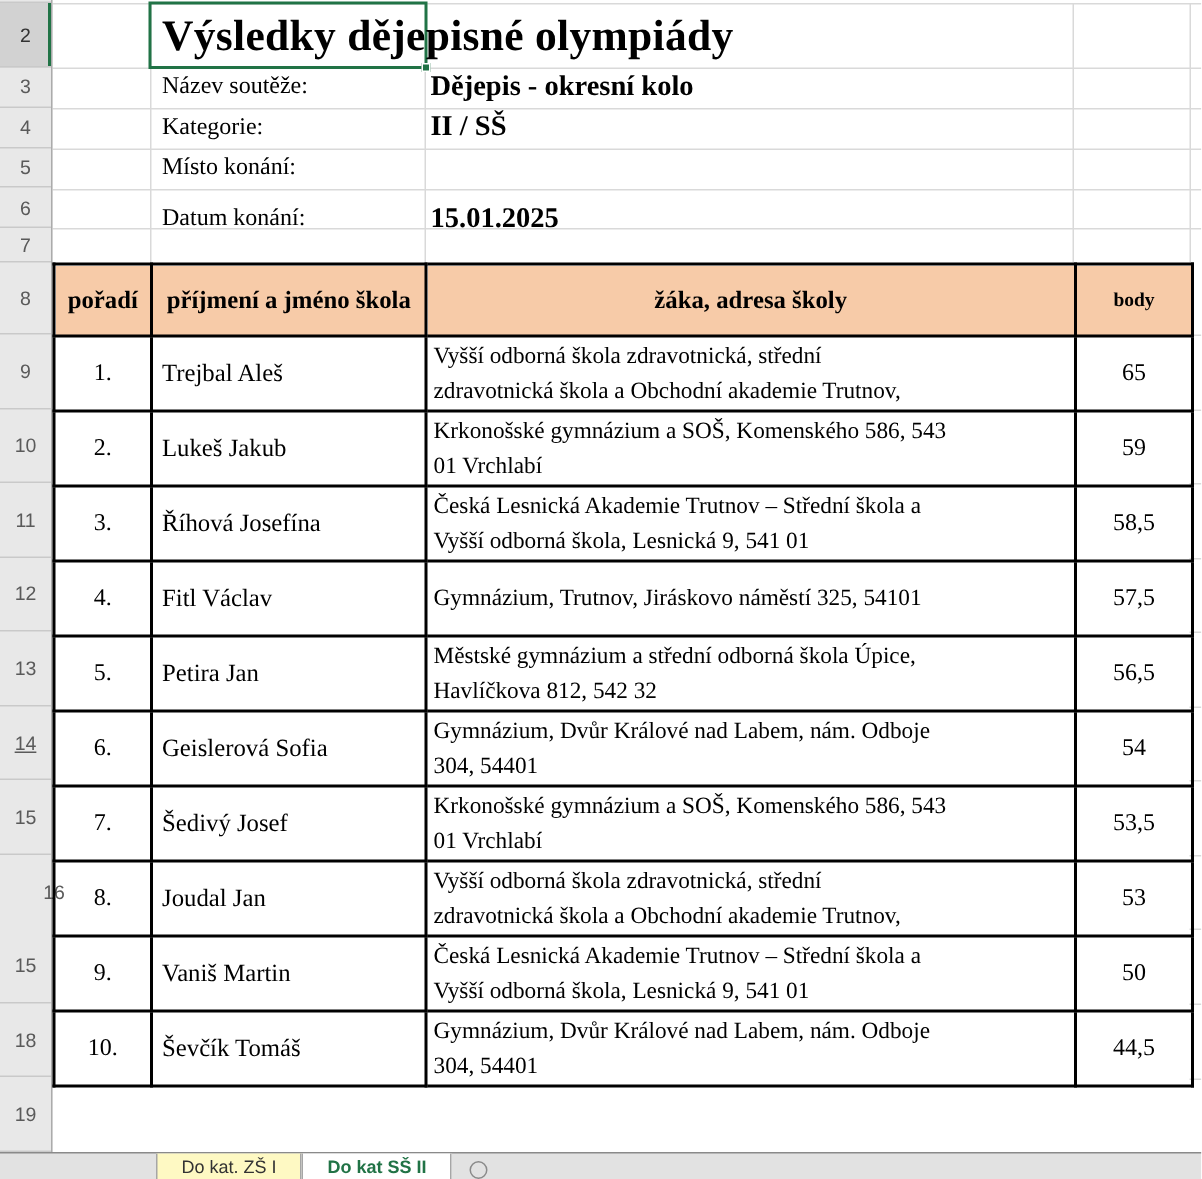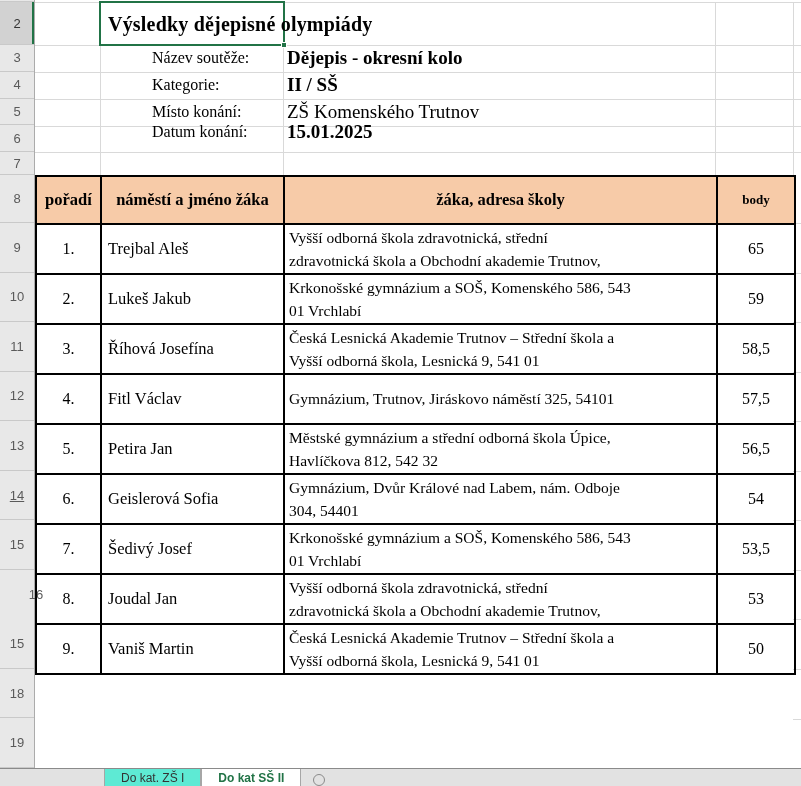--- a/index.html
+++ b/index.html
@@ -21,25 +21,25 @@
   }
   .gut-cell.selected{background:var(--gutsel);box-shadow:inset -2px 0 0 var(--green);color:#333;}
   .gut-stub{height:2px;border-bottom:1px solid #C9C9C9;}
   
   .gl{position:absolute;background:var(--grid);}
   
   #sel-b2{position:absolute;left:99px;top:1px;width:186px;height:45px;border:2px solid var(--green);}
   #sel-handle{position:absolute;right:-4px;bottom:-4px;width:6px;height:6px;background:var(--green);border:1px solid #fff;}
   #title-text{
     position:absolute;left:108px;top:5px;height:38px;display:flex;align-items:center;
-    font-size:20px;font-weight:bold;white-space:nowrap;letter-spacing:.2px;
+    font-size:29px;font-weight:bold;white-space:nowrap;letter-spacing:.2px;
   }
   
   .meta-row{position:absolute;left:35px;width:766px;display:flex;align-items:center;}
-  .meta-label{position:absolute;left:73px;font-size:16px;white-space:nowrap;margin-left:44px;}
+  .meta-label{position:absolute;left:73px;font-size:16px;white-space:nowrap;}
   .meta-value{position:absolute;left:252px;font-size:19px;white-space:nowrap;}
   .meta-value.bold{font-weight:bold;}
   
   #tbl{position:absolute;left:35px;top:175px;border-collapse:collapse;table-layout:fixed;width:759px;}
   #tbl th,#tbl td{border:2px solid var(--tblborder);overflow:hidden;}
   #tbl th{background:var(--peach);font-weight:bold;text-align:center;font-size:16.5px;line-height:1.2;padding:2px;}
   #tbl th.h-points{font-size:13px;}
   #tbl tr.hdr{height:48px;}
   #tbl tr.data{height:49.5px;}
   td.c-rank{text-align:center;font-size:16px;}
@@ -48,21 +48,21 @@
   td.c-school .ln{line-height:23px;white-space:nowrap;}
   td.c-points{text-align:center;font-size:16px;}
   
   #tabbar{
     position:absolute;left:0;top:768px;width:801px;height:18px;background:var(--tabbg);
     border-top:1px solid #8A8A8A;display:flex;align-items:stretch;
     font-family:"Liberation Sans","DejaVu Sans",sans-serif;font-size:12px;
   }
   .sheet-tab{
     margin-top:0;display:flex;align-items:center;justify-content:center;
-    padding:0 16px;background:#5eead4;border-left:1px solid #A6A6A6;border-right:1px solid #A6A6A6;
+    padding:0 16px;background:#fef9c3;border-left:1px solid #A6A6A6;border-right:1px solid #A6A6A6;
     color:#333;white-space:nowrap;cursor:pointer;
   }
   .sheet-tab.active{background:#FFFFFF;color:var(--green);font-weight:bold;}
   #tab-spacer{width:104px;}
   #add-sheet{
     margin-left:12px;align-self:flex-start;margin-top:5px;width:12px;height:12px;border-radius:50%;
     border:1.5px solid #8A8A8A;background:transparent;
   }
 </style>
 </head>
@@ -121,44 +121,43 @@
       <div class="meta-row" style="top: 45px; height: 26.75px;">
         <span class="meta-label">Název soutěže:</span>
         <span class="meta-value bold">Dějepis - okresní kolo</span>
       </div>
       <div class="meta-row" style="top: 71.75px; height: 26.75px;">
         <span class="meta-label">Kategorie:</span>
         <span class="meta-value bold">II / SŠ</span>
       </div>
       <div class="meta-row" style="top: 98.5px; height: 26.75px;">
         <span class="meta-label">Místo konání:</span>
-        <span class="meta-value">ZŠ Komenského Trutnov</span>
-      </div>
-      <div class="meta-row" style="top: 119px; height: 26.75px;">
+      </div>
+      <div class="meta-row" style="top: 133px; height: 26.75px;">
         <span class="meta-label">Datum konání:</span>
         <span class="meta-value bold">15.01.2025</span>
       </div>
     </div>
 
   <div id="sel-b2">
     <div id="sel-handle"></div>
   </div>
   <div id="title-text">Výsledky dějepisné olympiády</div>
 
   <table id="tbl">
     <colgroup>
       <col style="width:65px">
         <col style="width:183px">
         <col style="width:433px">
         <col style="width:78px">
     </colgroup>
     <tbody id="tbl-body">
         <tr class="hdr">
           <th>pořadí</th>
-          <th>náměstí a jméno žáka</th>
+          <th>příjmení a jméno škola</th>
           <th>žáka, adresa školy</th>
           <th class="h-points">body</th>
         </tr>
         <tr class="data">
           <td class="c-rank">1.</td>
           <td class="c-name">Trejbal Aleš</td>
           <td class="c-school">
             <div class="ln">Vyšší odborná škola zdravotnická, střední</div>
             <div class="ln">zdravotnická škola a Obchodní akademie Trutnov,</div>
           </td>
@@ -227,20 +226,29 @@
           <td class="c-points">53</td>
         </tr>
         <tr class="data">
           <td class="c-rank">9.</td>
           <td class="c-name">Vaniš Martin</td>
           <td class="c-school">
             <div class="ln">Česká Lesnická Akademie Trutnov – Střední škola a</div>
             <div class="ln">Vyšší odborná škola, Lesnická 9, 541 01</div>
           </td>
           <td class="c-points">50</td>
+        </tr>
+        <tr class="data">
+          <td class="c-rank">10.</td>
+          <td class="c-name">Ševčík Tomáš</td>
+          <td class="c-school">
+            <div class="ln">Gymnázium, Dvůr Králové nad Labem, nám. Odboje</div>
+            <div class="ln">304, 54401</div>
+          </td>
+          <td class="c-points">44,5</td>
         </tr>
       </tbody>
   </table>
 
   <div id="tabbar">
     <div id="tab-spacer"></div>
     <span id="tabs-holder" style="display:flex">
         <div class="sheet-tab">Do kat. ZŠ I</div>
         <div class="sheet-tab active">Do kat SŠ II</div>
       </span>

